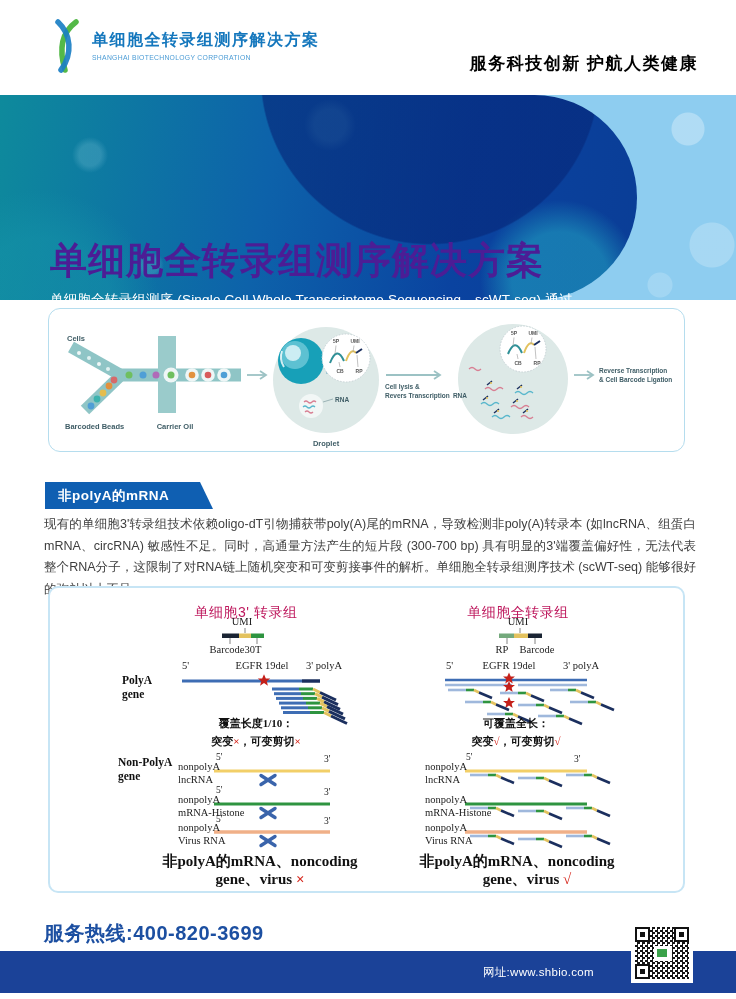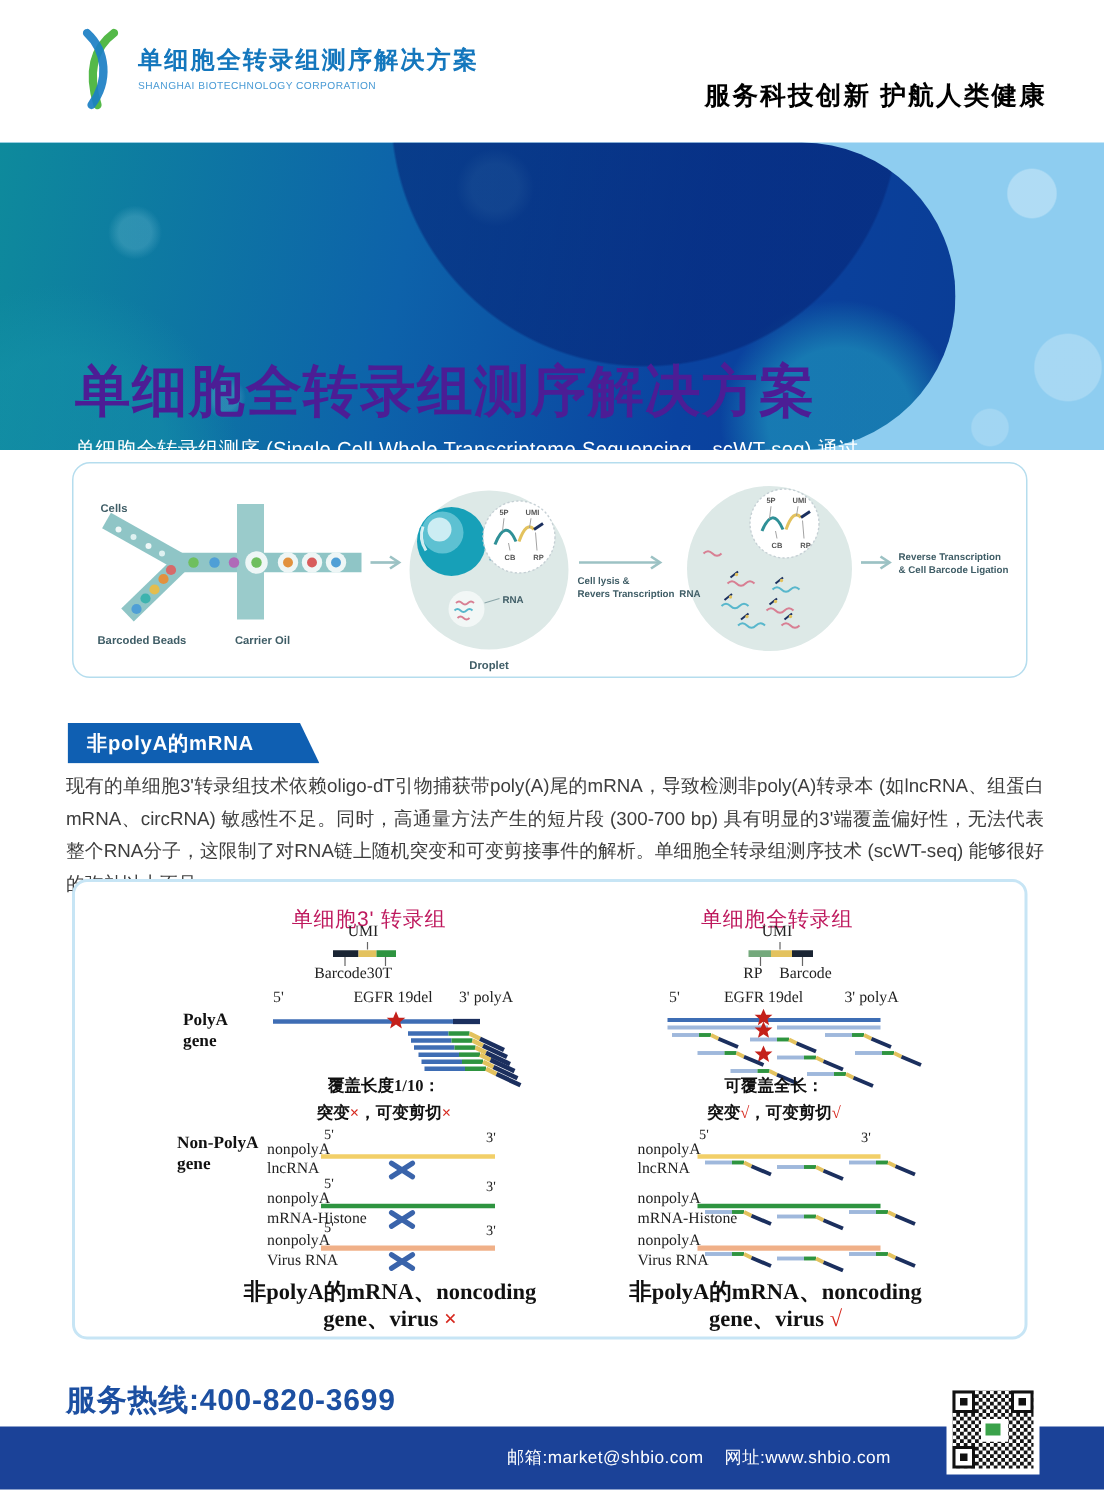--- a/index.html
+++ b/index.html
@@ -383,26 +383,25 @@
   <div class="abs sf t-sm" style="left:416px;top:164px">5'</div>
   <div class="abs sf t-sm" style="left:524px;top:166px">3'</div>
 
   <div class="abs sf t-lab" style="left:375px;top:206px">nonpolyA</div>
   <div class="abs sf t-lab" style="left:375px;top:219px">mRNA-Histone</div>
 
   <div class="abs sf t-lab" style="left:375px;top:234px">nonpolyA</div>
   <div class="abs sf t-lab" style="left:375px;top:247px">Virus RNA</div>
 
   <div class="abs c sf t-bot" style="left:467px;top:264px">非polyA的mRNA、noncoding</div>
-  <div class="abs c sf t-bot" style="left:467px;top:282px"><span>gene、virus</span>&nbsp;<span class="mk">√</span></div>
+  <div class="abs c sf t-bot" style="left:477px;top:282px"><span>gene、virus</span>&nbsp;<span class="mk">√</span></div>
 </div>
 
 <div class="abs hotline nw">服务热线:400-820-3699</div>
 <div class="abs footbar">
-  <div class="item nw" style="left:338px">邮箱:market@shbio.com</div>
   <div class="item nw" style="left:483px">网址:www.shbio.com</div>
 </div>
 <div class="abs qr">
   <div class="qr-noise"></div>
   <div class="qr-finder" style="left:4px;top:4px"></div>
   <div class="qr-finder" style="right:4px;top:4px"></div>
   <div class="qr-finder" style="left:4px;bottom:4px"></div>
   <div class="qr-logo">
       <div class="qr-logo-in"></div>
     </div>

